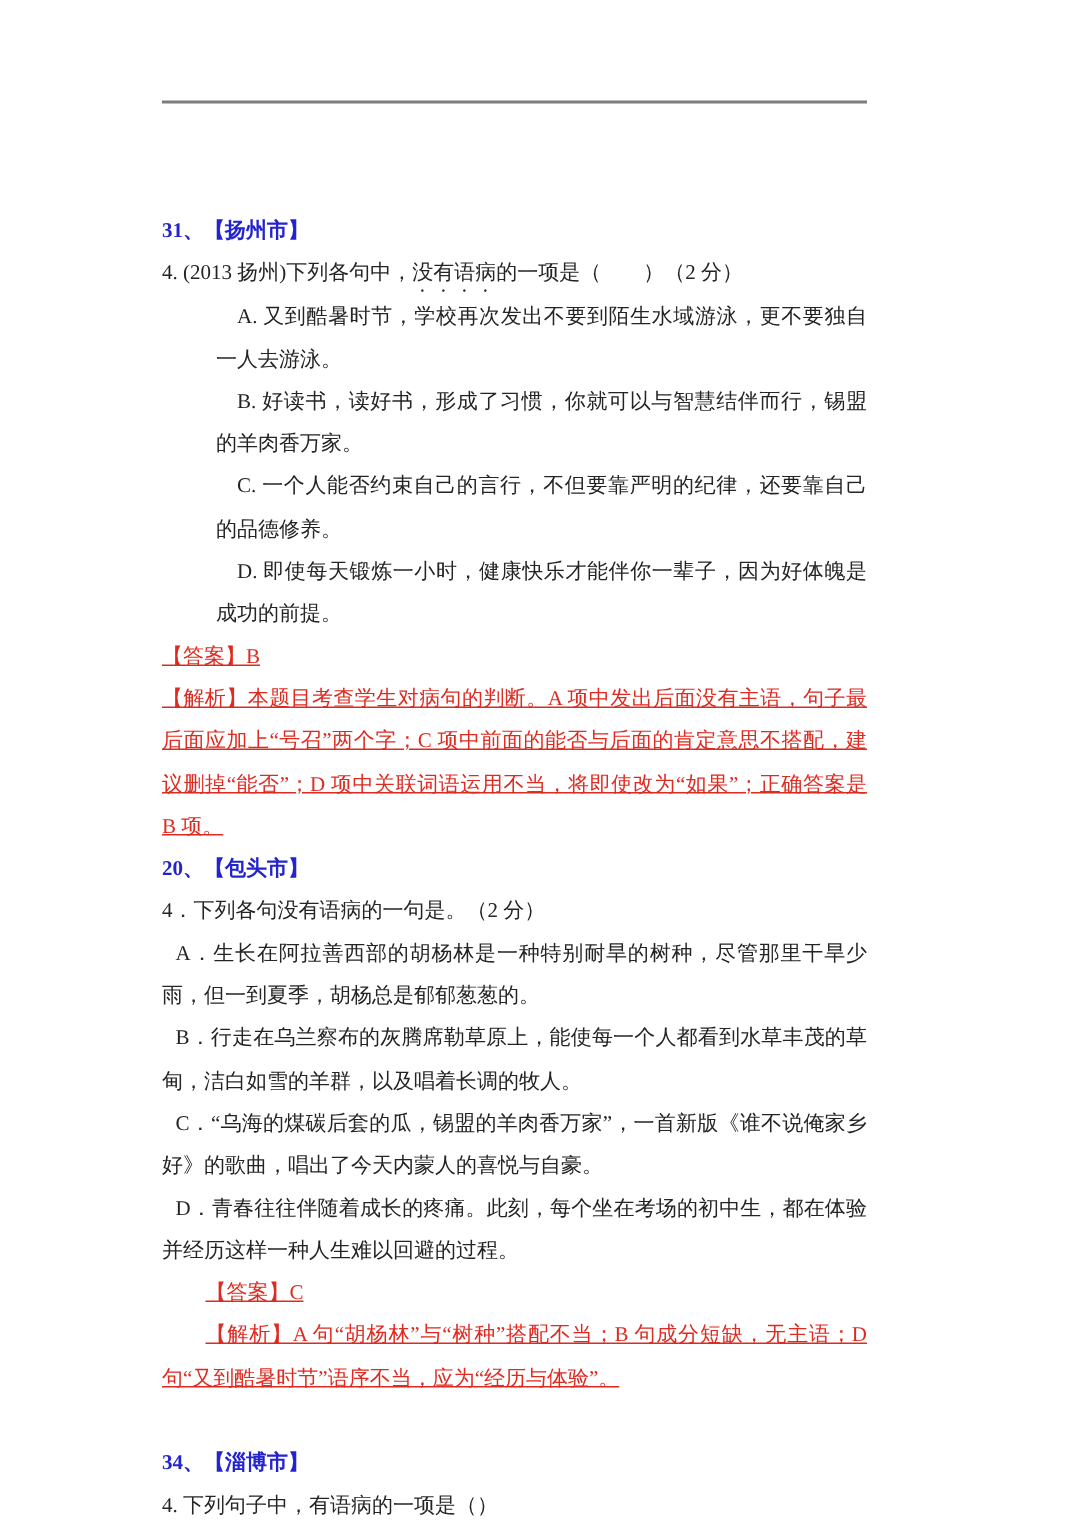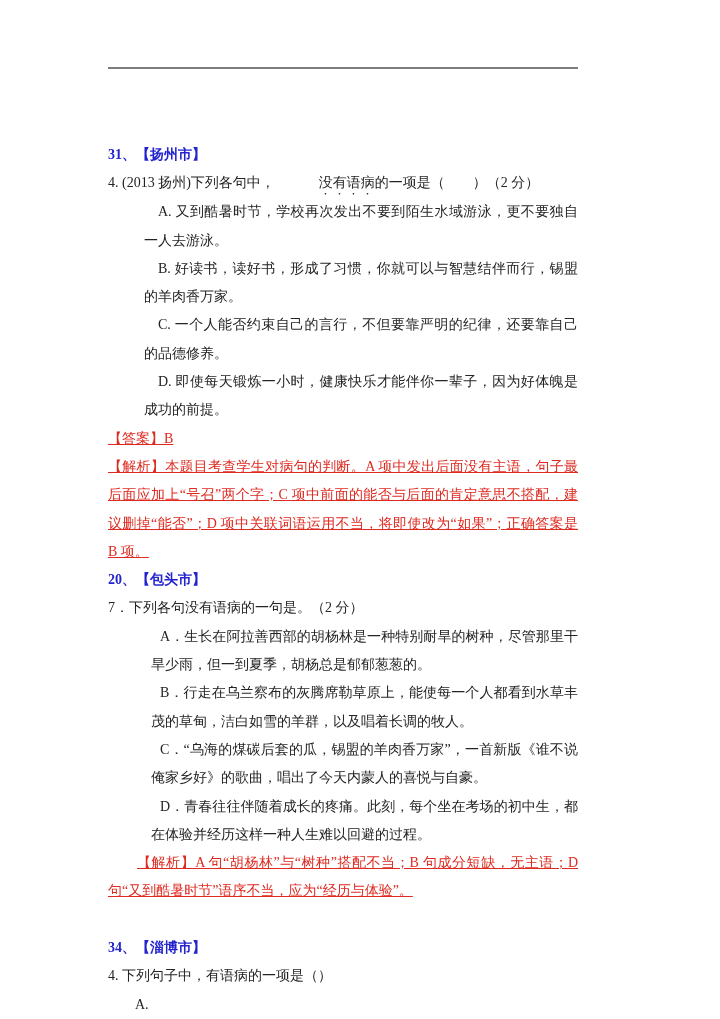--- a/index.html
+++ b/index.html
@@ -31,29 +31,28 @@
   }
   .p { margin: 0; }
   .sec-heading {
     color: #2424cf;
     font-weight: bold;
     text-align: left;
   }
   .bold { font-weight: normal; }
   .red { color: #de2a20; text-decoration: underline; }
   .opt-indent { text-indent: 14px; margin-left: 36px; }
-  .opt-indent-sm { text-indent: 9px; margin-left: 43px; }
+  .opt-indent-sm { text-indent: 9px; }
   .first-indent { text-indent: 29px; }
   .sec-gap { margin-top: 28.3px; }
   .emph {
     -webkit-text-emphasis: filled dot;
     -webkit-text-emphasis-position: under right;
     text-emphasis: filled dot;
     text-emphasis-position: under right;
-    margin-left: 44px;
   }
   .opt-hang { padding-left: 42px; }
   .opt-hang .marker {
     display: inline-block;
     margin-left: -15px;
     width: 15px;
     text-indent: 0;
   }
 </style>
 </head>
@@ -70,25 +69,26 @@
       <p class="p opt-indent">A. 又到酷暑时节，学校再次发出不要到陌生水域游泳，更不要独自一人去游泳。</p>
       <p class="p opt-indent">B. 好读书，读好书，形成了习惯，你就可以与智慧结伴而行，锡盟的羊肉香万家。</p>
       <p class="p opt-indent">C. 一个人能否约束自己的言行，不但要靠严明的纪律，还要靠自己的品德修养。</p>
       <p class="p opt-indent">D. 即使每天锻炼一小时，健康快乐才能伴你一辈子，因为好体魄是成功的前提。</p>
       <p class="p red">【答案】B</p>
       <p class="p red">【解析】本题目考查学生对病句的判断。A 项中发出后面没有主语，句子最后面应加上“号召”两个字；C 项中前面的能否与后面的肯定意思不搭配，建议删掉“能否”；D 项中关联词语运用不当，将即使改为“如果”；正确答案是 B 项。</p>
     </div>
 
     <div>
       <p class="p sec-heading">20、【包头市】</p>
-      <p class="p">7．下列各句没有语病的一句是。（2 分）</p>
+      <p class="p">4．下列各句没有语病的一句是。（2 分）</p>
       <p class="p opt-indent-sm">A．生长在阿拉善西部的胡杨林是一种特别耐旱的树种，尽管那里干旱少雨，但一到夏季，胡杨总是郁郁葱葱的。</p>
       <p class="p opt-indent-sm">B．行走在乌兰察布的灰腾席勒草原上，能使每一个人都看到水草丰茂的草甸，洁白如雪的羊群，以及唱着长调的牧人。</p>
       <p class="p opt-indent-sm">C．“乌海的煤碳后套的瓜，锡盟的羊肉香万家”，一首新版《谁不说俺家乡好》的歌曲，唱出了今天内蒙人的喜悦与自豪。</p>
       <p class="p opt-indent-sm">D．青春往往伴随着成长的疼痛。此刻，每个坐在考场的初中生，都在体验并经历这样一种人生难以回避的过程。</p>
+      <p class="p red first-indent">【答案】C</p>
       <p class="p red first-indent">【解析】A 句“胡杨林”与“树种”搭配不当；B 句成分短缺，无主语；D 句“又到酷暑时节”语序不当，应为“经历与体验”。</p>
     </div>
 
     <div class="sec-gap">
       <p class="p sec-heading">34、【淄博市】</p>
       <p class="p bold">4. 下列句子中，有语病的一项是（）</p>
       <p class="p opt-hang"><span class="marker">A.</span></p>
     </div>
 
   </div>

